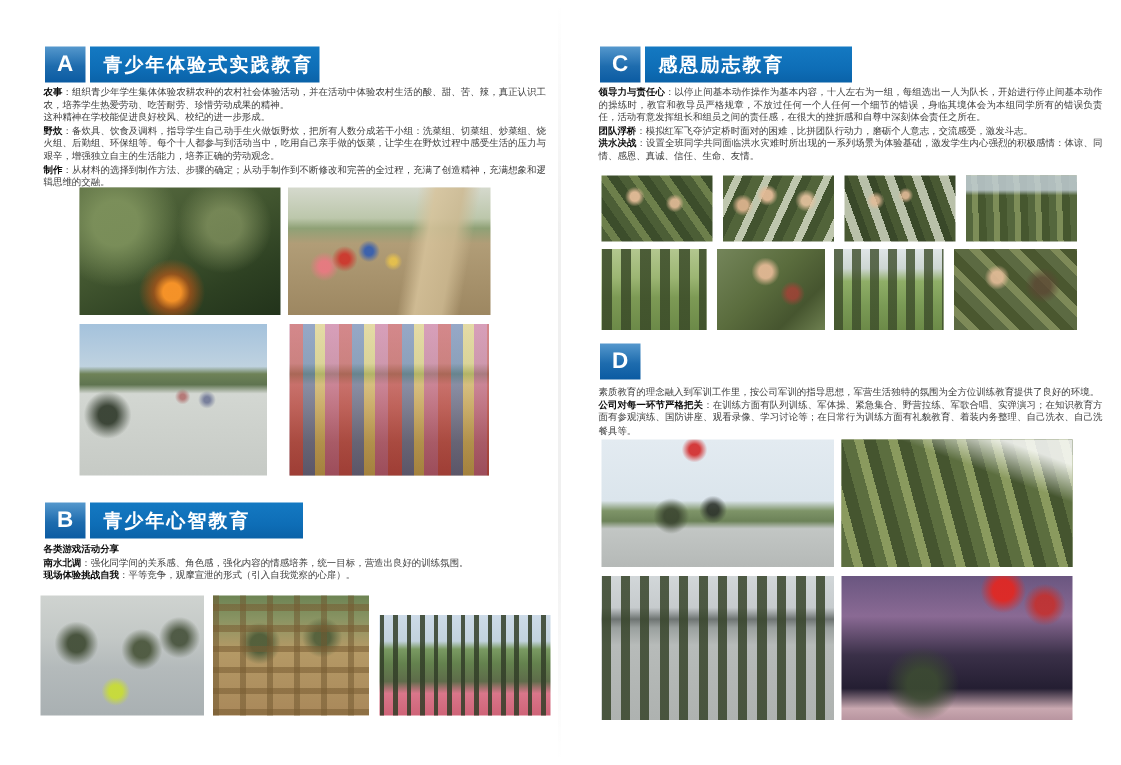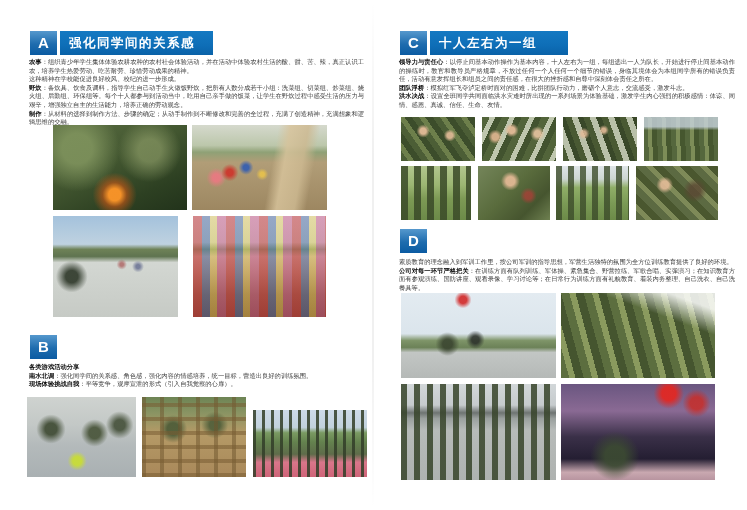--- a/index.html
+++ b/index.html
@@ -109,48 +109,49 @@
     radial-gradient(circle at 35% 75%, rgba(60,75,50,.9) 0 8%, transparent 20%),
     linear-gradient(180deg,#6a5680 0%,#8a6a94 28%,#3a3048 55%,#241e32 78%,#c9a8b0 92%,#b895a0 100%);}
 </style>
 </head>
 <body>
 
 <div class="fold"></div>
 
 <div class="sec-header" style="left:30px;top:31px">
   <div class="letter-badge">A</div>
-  <div class="title-bar" style="width:153px">强化同学间的关系感</div>
+  <div class="title-bar" style="width:153px">青少年体验式实践教育</div>
 </div>
 <div class="textblock" style="left:29px;top:58px">
   <p class="para"><span class="lead">农事</span><span>：组织青少年学生集体体验农耕农种的农村社会体验活动，并在活动中体验农村生活的酸、甜、苦、辣，真正认识工农，培养学生热爱劳动、吃苦耐劳、珍惜劳动成果的精神。</span></p>
   <p class="para"><span>这种精神在学校能促进良好校风、校纪的进一步形成。</span></p>
   <p class="para"><span class="lead">野炊</span><span>：备炊具、饮食及调料，指导学生自己动手生火做饭野炊，把所有人数分成若干小组：洗菜组、切菜组、炒菜组、烧火组、后勤组、环保组等。每个十人都参与到活动当中，吃用自己亲手做的饭菜，让学生在野炊过程中感受生活的压力与艰辛，增强独立自主的生活能力，培养正确的劳动观念。</span></p>
   <p class="para"><span class="lead">制作</span><span>：从材料的选择到制作方法、步骤的确定；从动手制作到不断修改和完善的全过程，充满了创造精神，充满想象和逻辑思维的交融。</span></p>
 </div>
 <div class="photo ph-a1" style="left:53px;top:125px;width:134px;height:85px" title="野炊生火做饭场景"></div>
 <div class="photo ph-a2" style="left:192px;top:125px;width:135px;height:85px" title="田间挖掘劳动体验"></div>
 <div class="photo ph-a3" style="left:53px;top:216px;width:125px;height:101px" title="乡村道路拉练"></div>
 <div class="photo ph-a4" style="left:193px;top:216px;width:133px;height:101px" title="学生丰收合影"></div>
 
 <div class="sec-header" style="left:30px;top:335px">
   <div class="letter-badge">B</div>
+  <div class="title-bar" style="width:142px">青少年心智教育</div>
 </div>
 <div class="textblock" style="left:29px;top:363px">
   <p class="para"><span class="lead">各类游戏活动分享</span></p>
   <p class="para"><span class="lead">南水北调</span><span>：强化同学间的关系感、角色感，强化内容的情感培养，统一目标，营造出良好的训练氛围。</span></p>
   <p class="para"><span class="lead">现场体验挑战自我</span><span>：平等竞争，观摩宣泄的形式（引入自我觉察的心扉）。</span></p>
 </div>
 <div class="photo ph-b1" style="left:27px;top:397px;width:109px;height:80px" title="团队地面游戏活动"></div>
 <div class="photo ph-b2" style="left:142px;top:397px;width:104px;height:80px" title="木架攀爬障碍训练"></div>
 <div class="photo ph-b3" style="left:253px;top:410px;width:114px;height:67px" title="操场队列训练"></div>
 
 <div class="sec-header" style="left:400px;top:31px">
   <div class="letter-badge">C</div>
-  <div class="title-bar" style="width:138px">十人左右为一组</div>
+  <div class="title-bar" style="width:138px">感恩励志教育</div>
 </div>
 <div class="textblock" style="left:399px;top:58px;width:336px">
   <p class="para"><span class="lead">领导力与责任心</span><span>：以停止间基本动作操作为基本内容，十人左右为一组，每组选出一人为队长，开始进行停止间基本动作的操练时，教官和教导员严格规章，不放过任何一个人任何一个细节的错误，身临其境体会为本组同学所有的错误负责任，活动有意发挥组长和组员之间的责任感，在很大的挫折感和自尊中深刻体会责任之所在。</span></p>
   <p class="para"><span class="lead">团队浮桥</span><span>：模拟红军飞夺泸定桥时面对的困难，比拼团队行动力，磨砺个人意志，交流感受，激发斗志。</span></p>
   <p class="para"><span class="lead">洪水决战</span><span>：设置全班同学共同面临洪水灾难时所出现的一系列场景为体验基础，激发学生内心强烈的积极感情：体谅、同情、感恩、真诚、信任、生命、友情。</span></p>
 </div>
 <div class="photo ph-c1" style="left:401px;top:117px;width:74px;height:44px" title="团队手拉手活动"></div>
 <div class="photo ph-c2" style="left:482px;top:117px;width:74px;height:44px" title="学员欢呼合影"></div>
 <div class="photo ph-c3" style="left:563px;top:117px;width:74px;height:44px" title="军训学员列队"></div>
 <div class="photo ph-c4" style="left:644px;top:117px;width:74px;height:44px" title="队列合影"></div>

